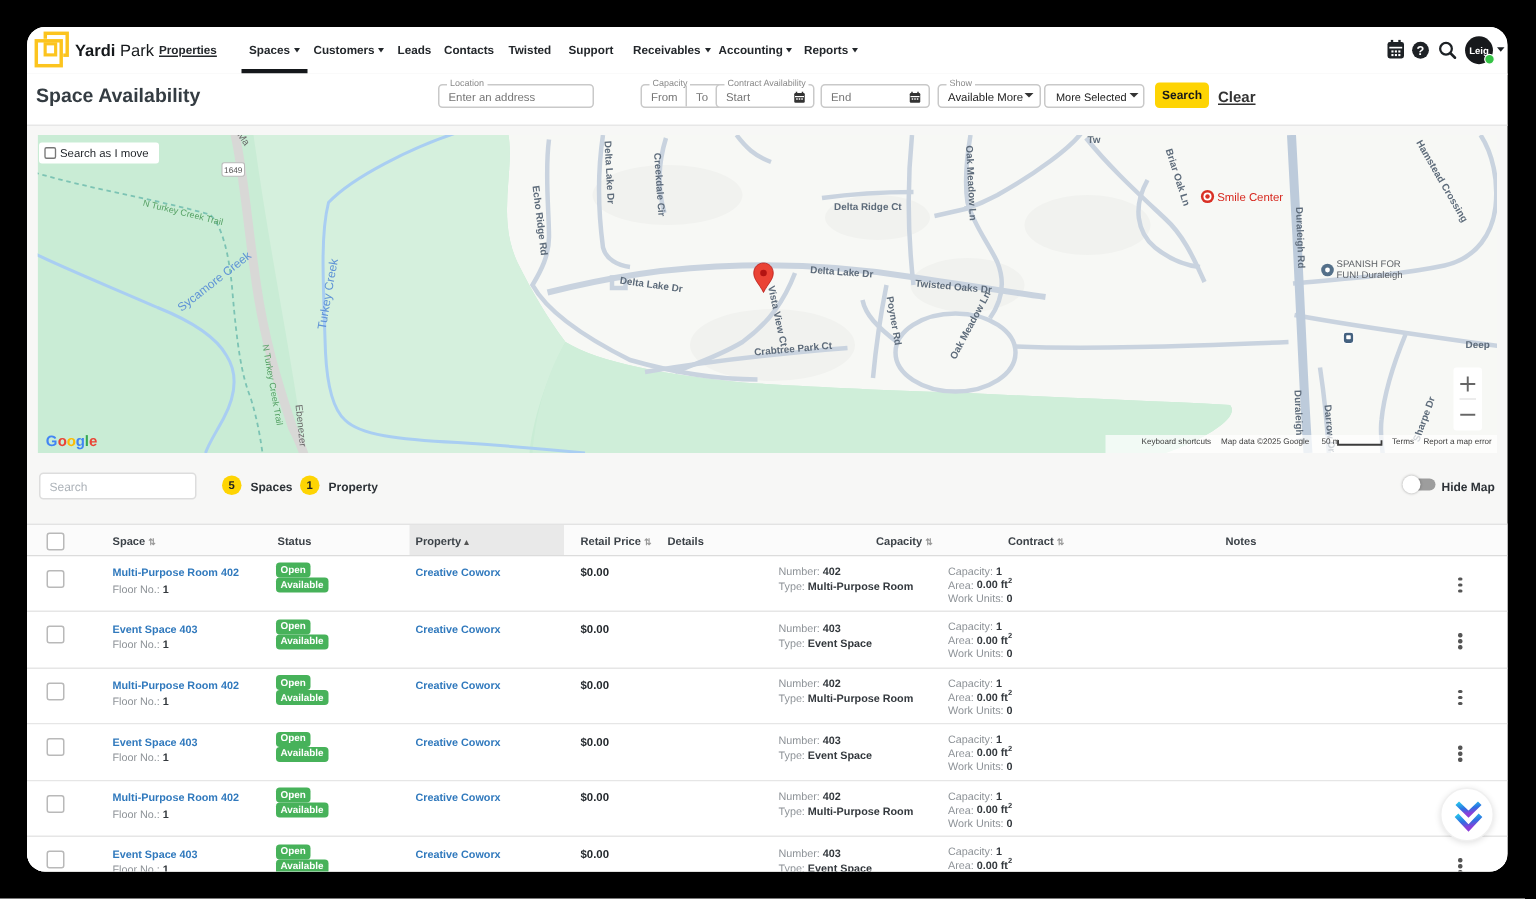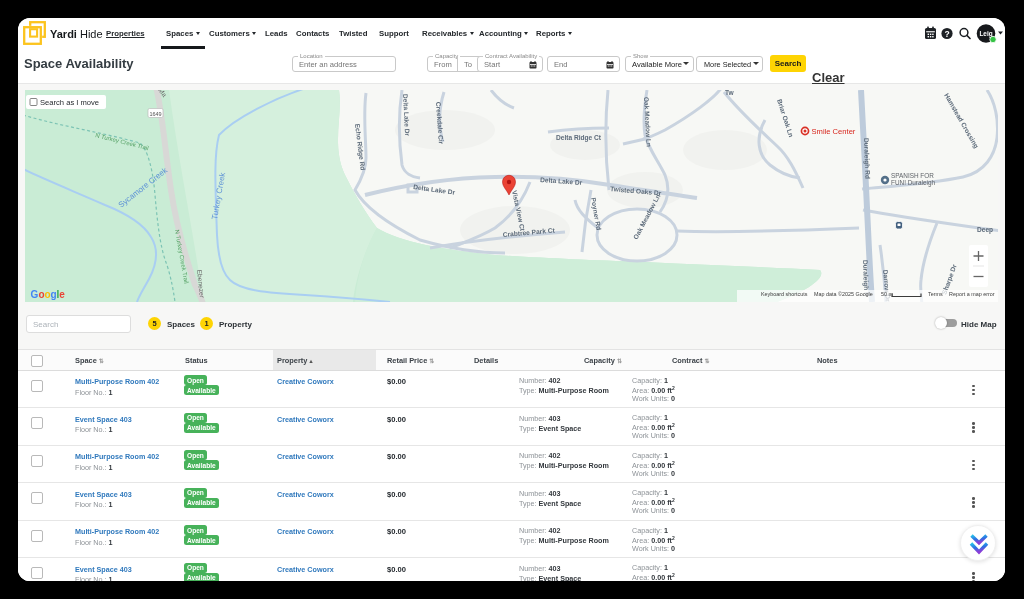--- a/index.html
+++ b/index.html
@@ -19,21 +19,21 @@
 
 .fbar{position:absolute;left:0;top:31px;width:987px;height:34px;background:#fff;border-bottom:1px solid #e7e7e7;}
 .title{position:absolute;left:6px;top:7px;font-size:13px;font-weight:700;color:#343c42;}
 .fset{position:absolute;border:1px solid #c9c9c9;border-radius:3px;height:14px;top:7px;background:#fff;}
 .fset .lab{position:absolute;left:5px;top:-4px;background:#fff;padding:0 2px;font-size:6px;color:#8a8a8a;white-space:nowrap;}
 .fset .val{position:absolute;left:6px;top:3px;font-size:7.6px;color:#4a4a4a;white-space:nowrap;}
 .fset .ph{color:#757575;}
 .cal{position:absolute;top:3.5px;width:8px;height:8px;}
 .selarrow{position:absolute;right:4px;top:5px;width:0;height:0;border-left:3px solid transparent;border-right:3px solid transparent;border-top:3.6px solid #333;}
 .btn-search{position:absolute;left:752px;top:6px;width:36px;height:17px;background:#fed403;border-radius:3px;font-size:8px;font-weight:700;color:#17191b;text-align:center;line-height:17px;}
-.clear{position:absolute;left:794px;top:21px;font-size:13px;color:#333;text-decoration:underline;font-weight:600;}
+.clear{position:absolute;left:794px;top:11px;font-size:10px;color:#333;text-decoration:underline;font-weight:600;}
 
 .map{position:absolute;left:7px;top:72px;width:973px;height:212px;overflow:hidden;background:#f7f8f5;}
 
 .srch{position:absolute;left:8px;top:297px;width:103px;height:16px;background:#fff;border:1px solid #ddd;border-radius:3px;}
 .srch span{position:absolute;left:6px;top:4px;font-size:8px;color:#adb3b9;}
 .pill{position:absolute;top:299px;width:13px;height:13px;border-radius:50%;background:#fed403;font-size:7.5px;font-weight:800;color:#222;text-align:center;line-height:13px;}
 .plab{position:absolute;top:302px;font-size:8px;font-weight:700;color:#2e3338;}
 .toggle{position:absolute;left:921px;top:301px;width:18px;height:8px;background:#9d9d9d;border-radius:4px;}
 .knob{position:absolute;left:-4px;top:-2px;width:12px;height:12px;border-radius:50%;background:#fff;box-shadow:0 0 2px rgba(0,0,0,.35);}
 .hidemap{position:absolute;left:943px;top:302px;font-size:8px;font-weight:700;color:#2e3338;}
@@ -61,21 +61,21 @@
 <body>
 <div class="page">
 
   <div class="nav">
     <svg class="logo" width="28" height="27" viewBox="0 0 28 27">
       <rect x="12.2" y="3.2" width="14.6" height="14.6" fill="none" stroke="#fcc41e" stroke-width="2.3"></rect>
       <rect x="6.2" y="8.2" width="16.6" height="16.6" fill="#fff" stroke="#fff" stroke-width="2.7"></rect>
       <rect x="6.2" y="8.2" width="16.6" height="16.6" fill="none" stroke="#fcc41e" stroke-width="2.3"></rect>
       <rect x="12.1" y="10.2" width="7" height="7.4" fill="none" stroke="#fcc41e" stroke-width="2.1"></rect>
     </svg>
-    <div class="brand"><b>Yardi</b> <span>Hide</span></div>
+    <div class="brand"><b>Yardi</b> <span>Park</span></div>
     <div class="menu">
       <a style="left:88px;text-decoration:underline;">Properties</a>
       <a style="left:148px;">Spaces<span class="caret"></span></a>
       <a style="left:191px;">Customers<span class="caret"></span></a>
       <a style="left:247px;">Leads</a>
       <a style="left:278px;">Contacts</a>
       <a style="left:321px;">Twisted</a>
       <a style="left:361px;">Support</a>
       <a style="left:404px;">Receivables<span class="caret"></span></a>
       <a style="left:461px;">Accounting<span class="caret"></span></a>
@@ -310,21 +310,21 @@
   <div class="hidemap">Hide Map</div>
 
   <div class="tbl" id="tbl">
     <div class="thead">
       <div class="pcol"></div>
       <div class="cb" style="top:5px;"></div>
       <div class="th" style="left:57px;">Space <span class="sort">⇅</span></div>
       <div class="th" style="left:167px;">Status</div>
       <div class="th" style="left:259px;">Property <span class="sort" style="color:#555;">▴</span></div>
       <div class="th" style="left:369px;">Retail Price <span class="sort">⇅</span></div>
-      <div class="th" style="left:456px;">Details</div>
+      <div class="th" style="left:427px;">Details</div>
       <div class="th" style="left:566px;">Capacity <span class="sort">⇅</span></div>
       <div class="th" style="left:654px;">Contract <span class="sort">⇅</span></div>
       <div class="th" style="left:799px;">Notes</div>
     </div>
   <div class="row" style="top:20.5px;">
         <div class="cb" style="top:9px;"></div>
         <div class="lnk" style="left:57px;top:6.5px;">Multi-Purpose Room 402</div>
         <div class="sub" style="left:57px;top:17px;">Floor No.: <b>1</b></div>
         <div class="badge" style="left:165.5px;top:4.5px;">Open</div>
         <div class="badge" style="left:165.5px;top:14.5px;">Available</div>

